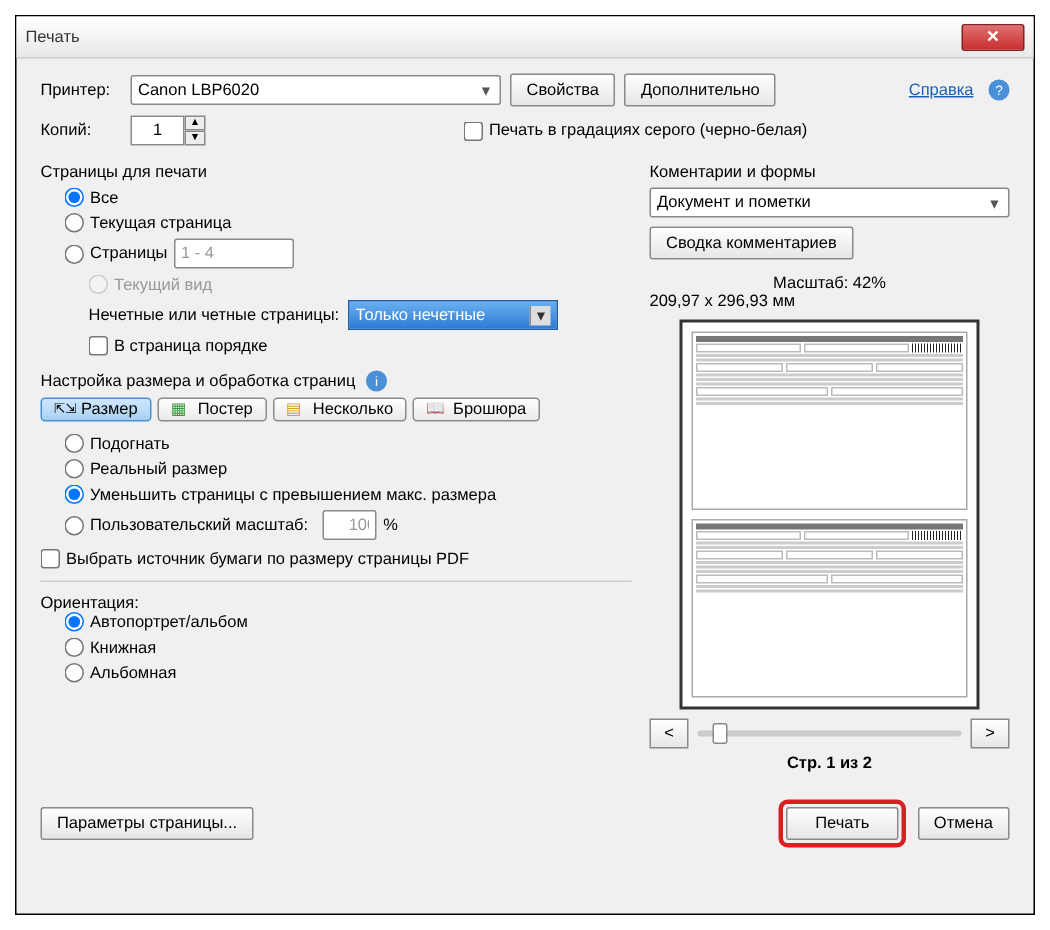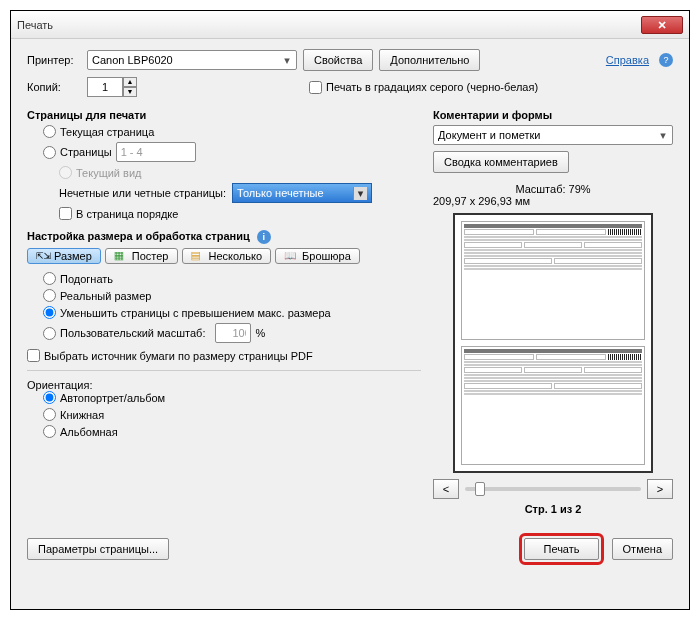--- a/index.html
+++ b/index.html
@@ -20,21 +20,21 @@
 .spinbtns { display:flex; flex-direction:column; }
 .spinbtns div { width:14px; height:10px; border:1px solid #8a8a8a; background:#eee; font-size:7px; text-align:center; line-height:8px; cursor:pointer; }
 .chk, .rad { display:flex; align-items:center; gap:4px; }
 .chk input, .rad input { margin:0; }
 .link { color: #1a5fb4; text-decoration: underline; cursor: pointer; margin-left:auto; }
 
 .columns { display:flex; gap: 12px; }
 .leftcol { flex: 1; }
 .rightcol { width: 240px; }
 
-.section-title { font-weight: bold; margin: 6px 0 4px; }
+.section-title { font-weight: normal; margin: 6px 0 4px; }
 .indent { margin-left: 16px; margin-bottom: 4px; }
 .indent2 { margin-left: 32px; margin-bottom: 4px; }
 
 .tree-toggle { display:inline-block; width:10px; color:#666; }
 
 .odd-select { width: 140px; height:20px; background: linear-gradient(#6ab0f0,#2d7ad6); color:#fff; border:1px solid #1f5fa8; display:flex; align-items:center; justify-content:space-between; padding:0 4px; }
 .odd-select .arrow { width:14px; background:#ddd; color:#333; border-left:1px solid #888; text-align:center; }
 
 .btnbar { display:flex; gap:4px; margin-bottom:8px; }
 .bigbtn { display:flex; align-items:center; gap:4px; border:1px solid #8a8a8a; border-radius:3px; background:linear-gradient(#fff,#e9e9e9); padding:3px 8px; height:16px; cursor:pointer; }
@@ -73,21 +73,21 @@
 
 <div class="window">
   <div class="titlebar">
     <span class="title">Печать</span>
     <div class="closebtn">✕</div>
   </div>
 
   <div class="content">
     <div class="row">
       <label class="lbl">Принтер:</label>
-      <div class="select" style="width:210px">
+      <div class="select" style="width:247px">
         <span>Canon LBP6020</span>
         <span class="arrow">▾</span>
       </div>
       <button class="btn">Свойства</button>
       <button class="btn">Дополнительно</button>
       <a class="link">Справка</a>
       <span class="help-ic">?</span>
     </div>
 
     <div class="row">
@@ -103,20 +103,24 @@
       <label class="chk">
         <input type="checkbox" style="">
         <span>Печать в градациях серого (черно-белая)</span>
       </label>
     </div>
 
     <div class="columns">
       <div class="leftcol">
         <div class="section-title">Страницы для печати</div>
         <div class="indent rad">
+            <input type="radio" name="pr" checked="" style="">
+            <span>Все</span>
+          </div>
+        <div class="indent rad">
             <input type="radio" name="pr" style="">
             <span>Текущая страница</span>
           </div>
         <div class="indent rad">
           <input type="radio" name="pr" style="">
           <span>Страницы</span>
           <input class="input" style="width: 80px; color: rgb(153, 153, 153);" value="1 - 4">
         </div>
         <div class="indent2 rad">
             <input type="radio" disabled="" style="">
@@ -197,21 +201,21 @@
       </div>
 
       <div class="rightcol">
         <div class="section-title">Коментарии и формы</div>
         <div class="select" style="width:100%;margin-bottom:6px">
           <span>Документ и пометки</span>
           <span class="arrow">▾</span>
         </div>
         <button class="btn" style="margin-bottom:10px">Сводка комментариев</button>
 
-        <div style="text-align:center">Масштаб: 79%</div>
+        <div style="text-align:center">Масштаб: 42%</div>
         <div style="text-align:left;margin-bottom:2px">209,97 x 296,93 мм</div>
 
         <div class="preview-box">
           <div class="doc-page">
             <div class="doc-bar"></div>
             <div class="doc-block">
                 <div class="doc-cell"></div>
                 <div class="doc-cell"></div>
                 <div class="barcode"></div>
               </div>

